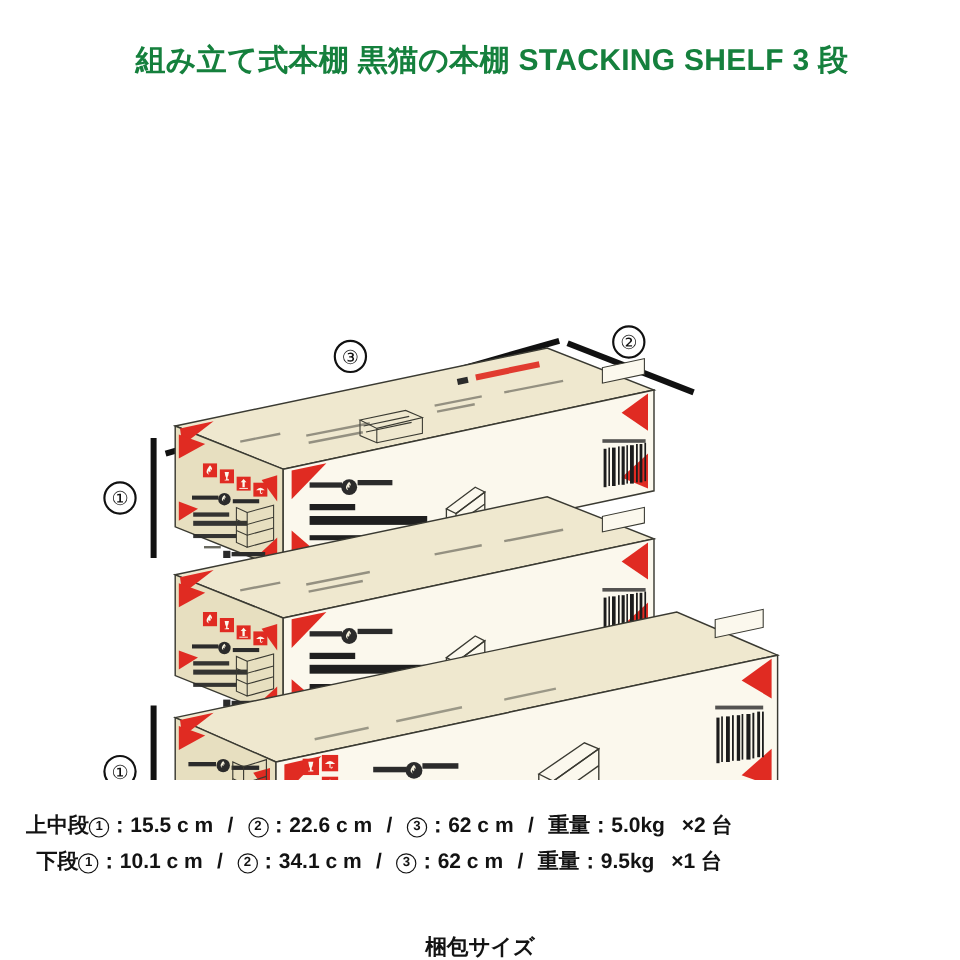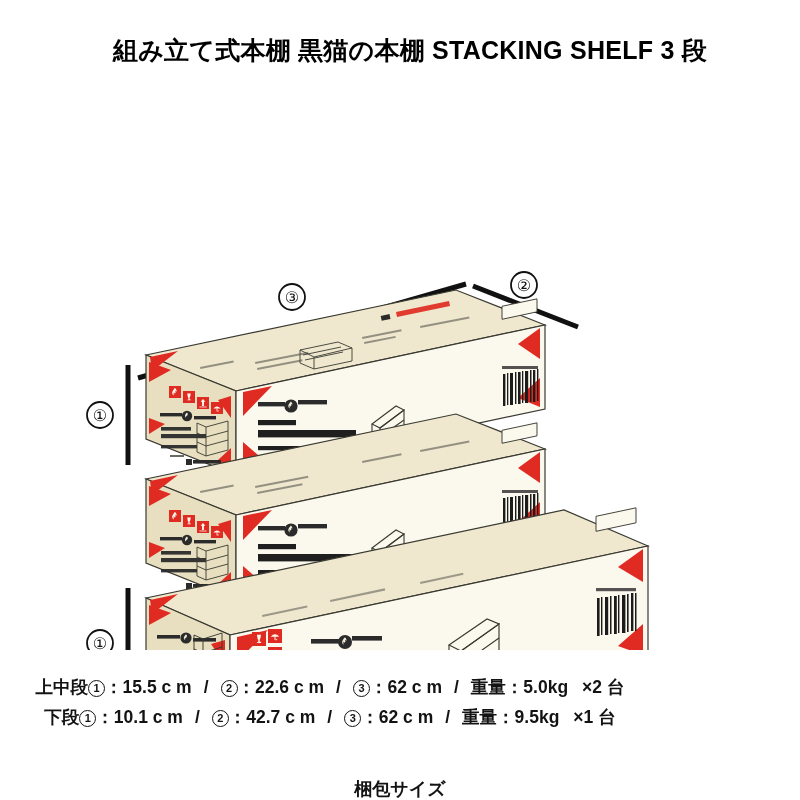--- a/index.html
+++ b/index.html
@@ -23,21 +23,21 @@
   
   .title-block {
     position: absolute;
     top: 30px;
     left: 0;
     width: 800px;
     text-align: center;
   }
   .title-line {
     font-weight: bold;
-    color: #000000;
+    color: #15803d;
     letter-spacing: 0.01em;
     margin-left: 20px;
   }
   .title-line-1 {
     font-size: 25px;
     line-height: 40px;
   }
   .title-line-2 {
     font-size: 25px;
     line-height: 40px;
@@ -53,21 +53,20 @@
   }
   #illus svg { display: block; }
 
   
   .spec-block {
     position: absolute;
     top: 672px;
     left: 0;
     width: 632px;
     text-align: center;
-    padding-left: 14px;
   }
   .spec-line {
     font-size: 17.5px;
     font-weight: bold;
     color: #131313;
     line-height: 30px;
     white-space: nowrap;
   }
   .spec-line .sep { padding: 0 12px; color: #131313; }
   .spec-line .circ {
@@ -493,19 +492,19 @@
         <text x="497" y="614" text-anchor="middle" font-family="'Liberation Sans', sans-serif" font-size="16" fill="#111111">③</text>
       </g>
     </svg>
   </div>
 
   <div class="spec-block">
     <div class="spec-line">
       <span>上中段</span><span class="circ">1</span><span>：</span><span>15.5 c m</span><span class="sep">/</span><span class="circ">2</span><span>：</span><span>22.6 c m</span><span class="sep">/</span><span class="circ">3</span><span>：</span><span>62 c m</span><span class="sep">/</span><span>重量：</span><span>5.0kg</span><span class="qty">×2 台</span>
     </div>
     <div class="spec-line">
-      <span>下段</span><span class="circ">1</span><span>：</span><span>10.1 c m</span><span class="sep">/</span><span class="circ">2</span><span>：</span><span>42.7 c m</span><span class="sep">/</span><span class="circ">3</span><span>：</span><span>62 c m</span><span class="sep">/</span><span>重量：</span><span>9.5kg</span><span class="qty">×1 台</span>
+      <span>下段</span><span class="circ">1</span><span>：</span><span>10.1 c m</span><span class="sep">/</span><span class="circ">2</span><span>：</span><span>34.1 c m</span><span class="sep">/</span><span class="circ">3</span><span>：</span><span>62 c m</span><span class="sep">/</span><span>重量：</span><span>9.5kg</span><span class="qty">×1 台</span>
     </div>
   </div>
 
   <div class="caption">梱包サイズ</div>
 
 </div>
 
 </body></html>

